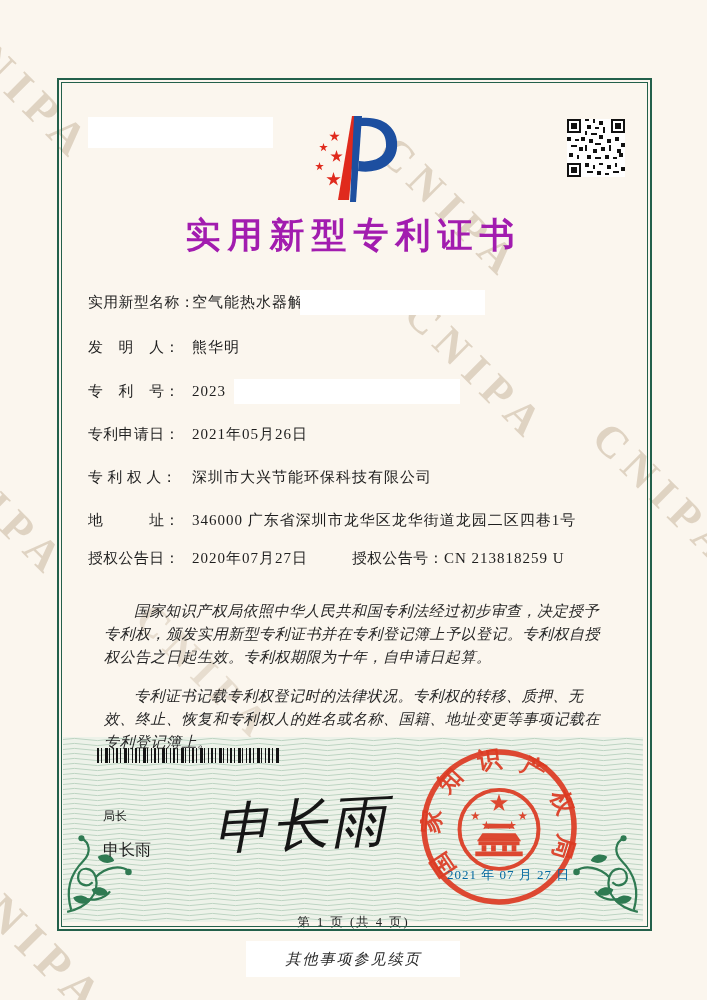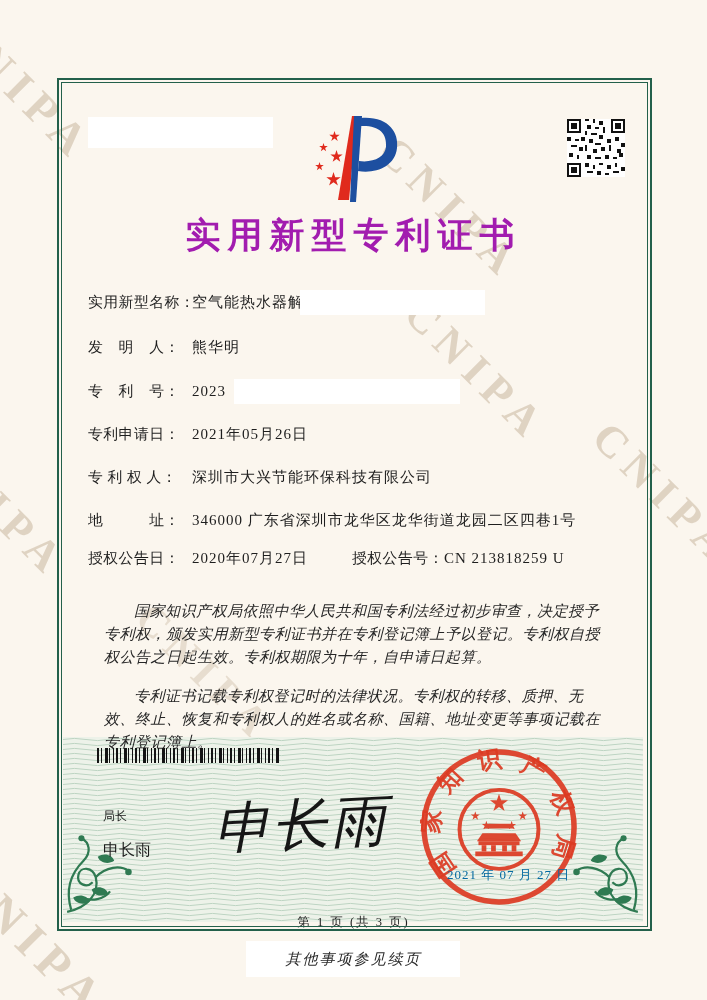--- a/index.html
+++ b/index.html
@@ -275,18 +275,18 @@
       <rect x="74" y="118" width="52" height="5"></rect>
       <rect x="78" y="123" width="6" height="8"></rect>
         <rect x="90" y="123" width="6" height="8"></rect>
       <rect x="104" y="123" width="6" height="8"></rect>
         <rect x="116" y="123" width="6" height="8"></rect>
       <rect x="70" y="131" width="60" height="6"></rect>
     </g>
   </svg>
   <div class="seal-date">2021 年 07 月 27 日</div>
 
-  <div class="page-num">第 1 页 (共 3 页)</div>
+  <div class="page-num">第 1 页 (共 4 页)</div>
 
   <div class="redact footer-box"></div>
   <div class="footer-note">其他事项参见续页</div>
 
 </div>
 
 </body></html>

